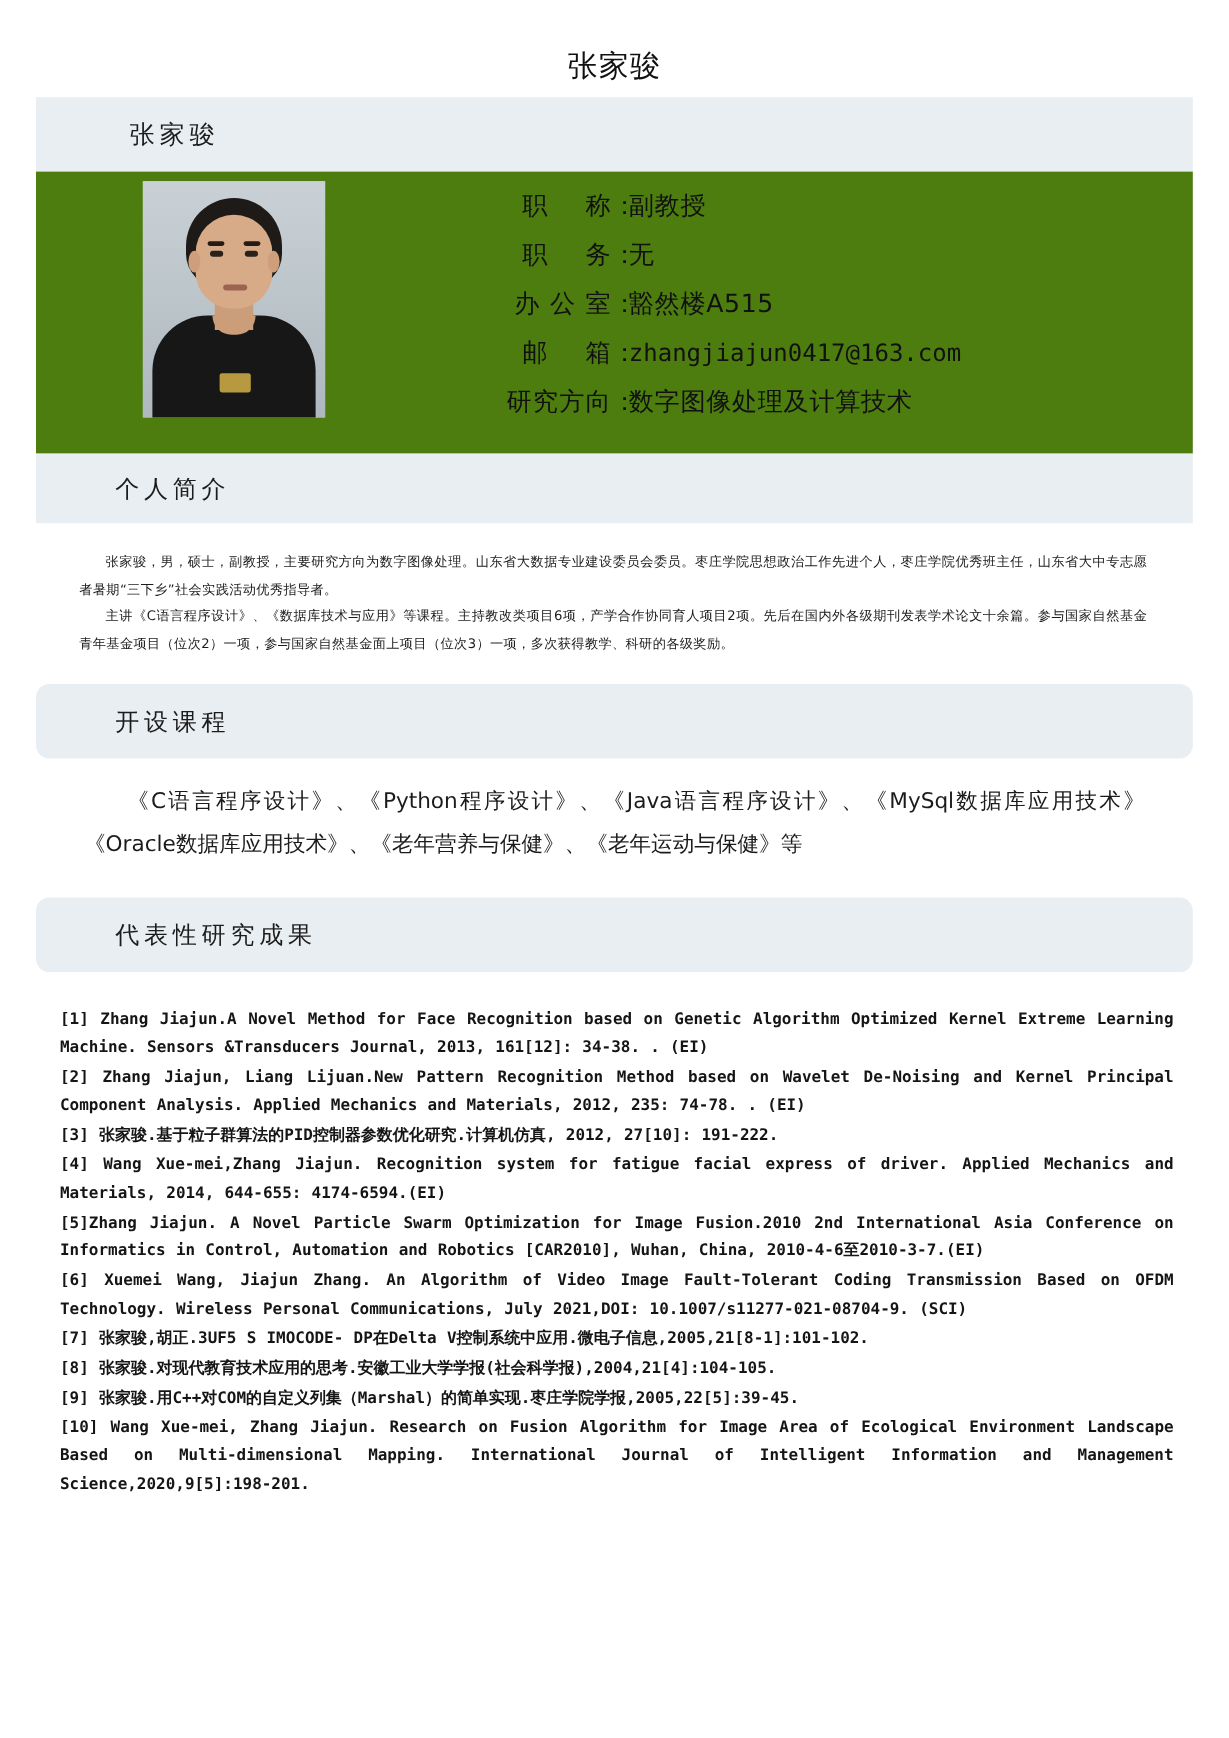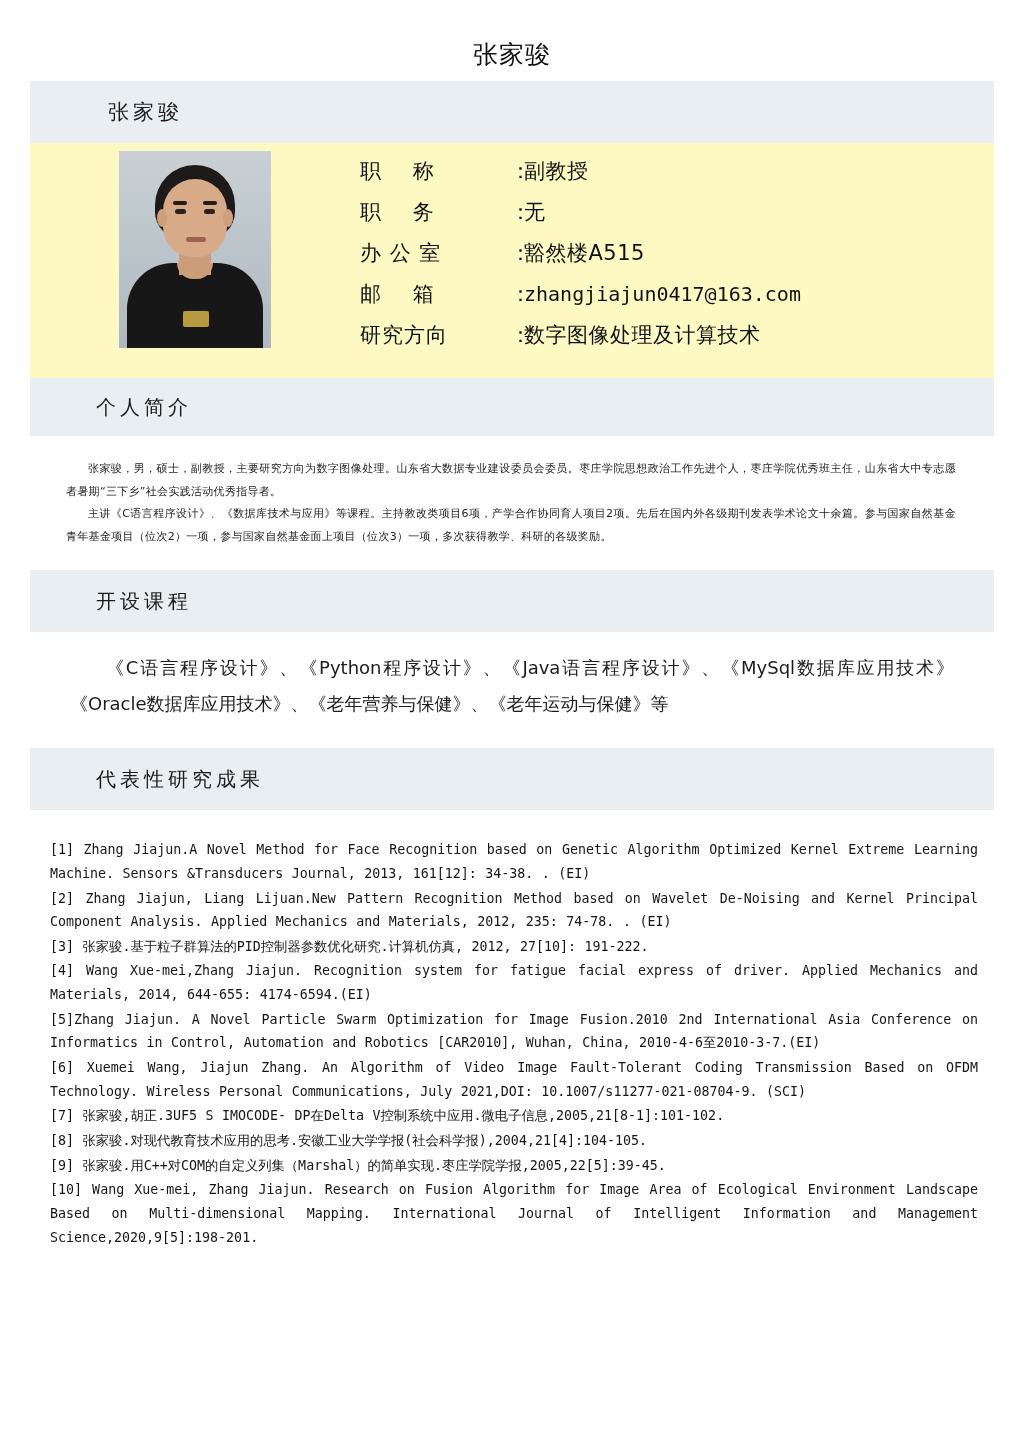--- a/index.html
+++ b/index.html
@@ -58,27 +58,29 @@
   }
   .band-section .txt {
     font-family: "DejaVu Sans", sans-serif;
     font-size: 20px;
     letter-spacing: 4px;
     color: #1c1c1c;
     text-align: center;
   }
   .band-section.tall {
     height: 62px;
+    border-radius: 11px;
   }
   
   .profile {
     display: flex;
     margin: 0 30px;
-    background: #fef9c3;
+    background: #4d7c0f;
     padding-bottom: 16px;
+    text-align: right;
   }
   .photo-wrap {
     width: 330px;
     display: flex;
     justify-content: center;
     align-items: flex-start;
     padding-top: 8px;
   }
   .photo {
     width: 152px;
@@ -210,20 +212,21 @@
     color: #1b1b1b;
     text-indent: 2em;
     margin: 0;
     text-align: justify;
   }
   
   .pubs {
     margin: 0 22px;
     padding: 16px 24px 0 28px;
     box-sizing: border-box;
+    font-weight: bold;
   }
   .pub {
     font-family: "DejaVu Sans Mono", monospace;
     font-size: 13.3px;
     line-height: 1.78;
     color: #151515;
     margin: 0 0 1px 0;
     text-align: justify;
     word-spacing: 0.5px;
   }

